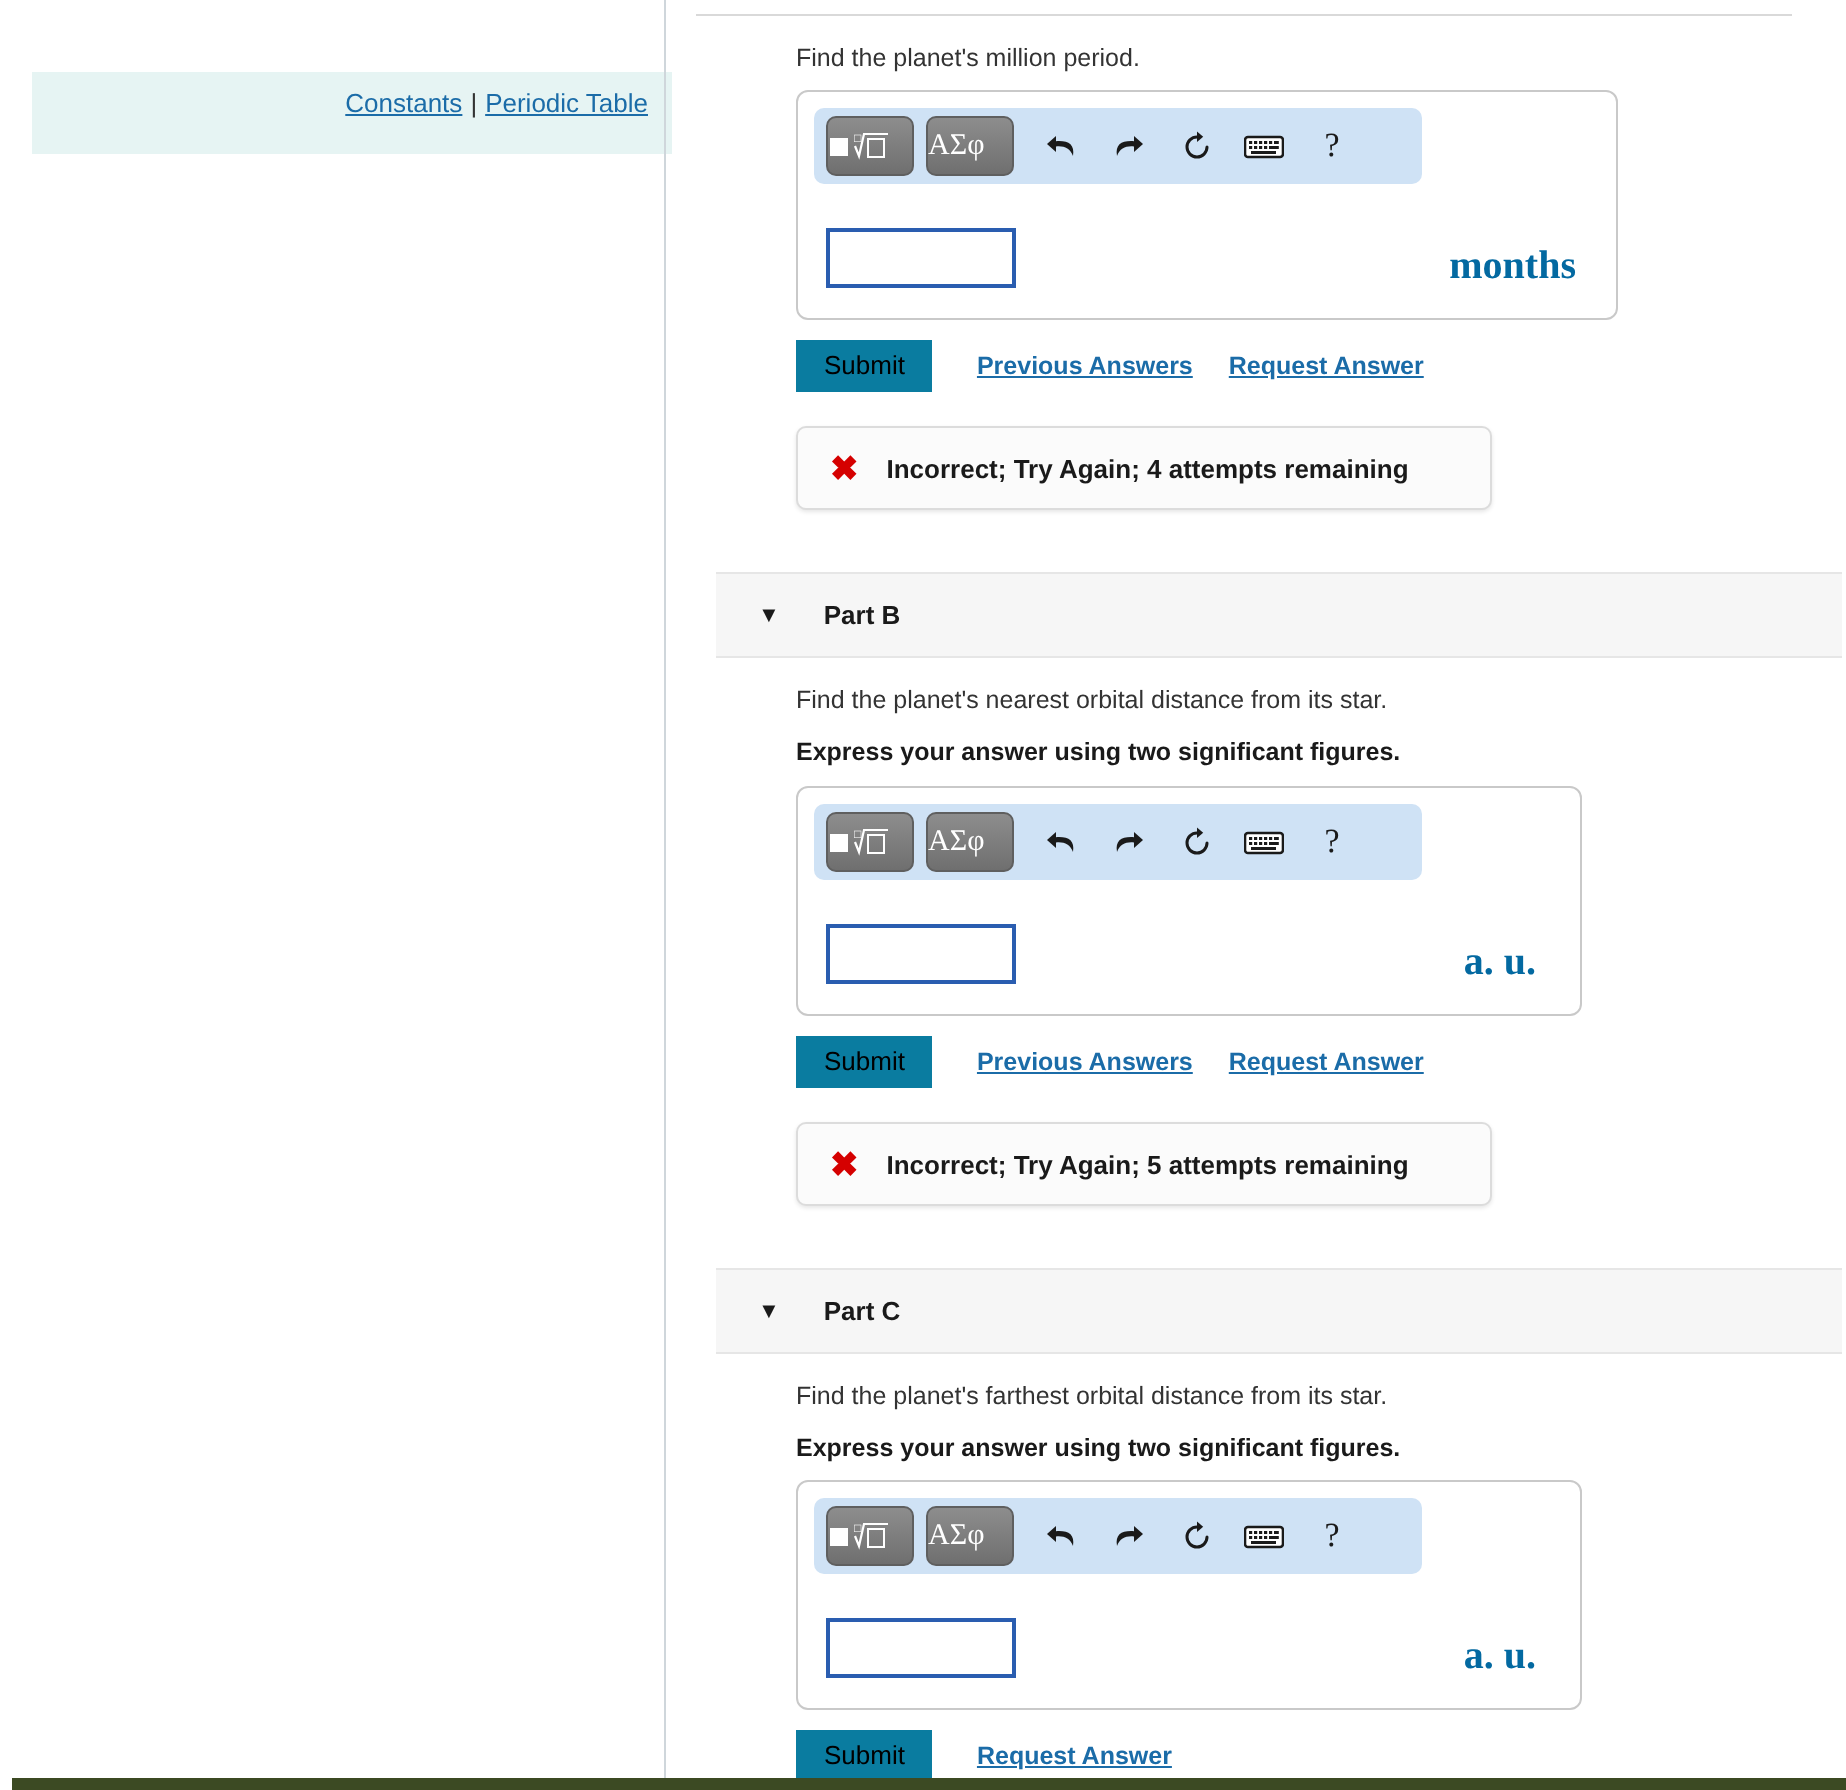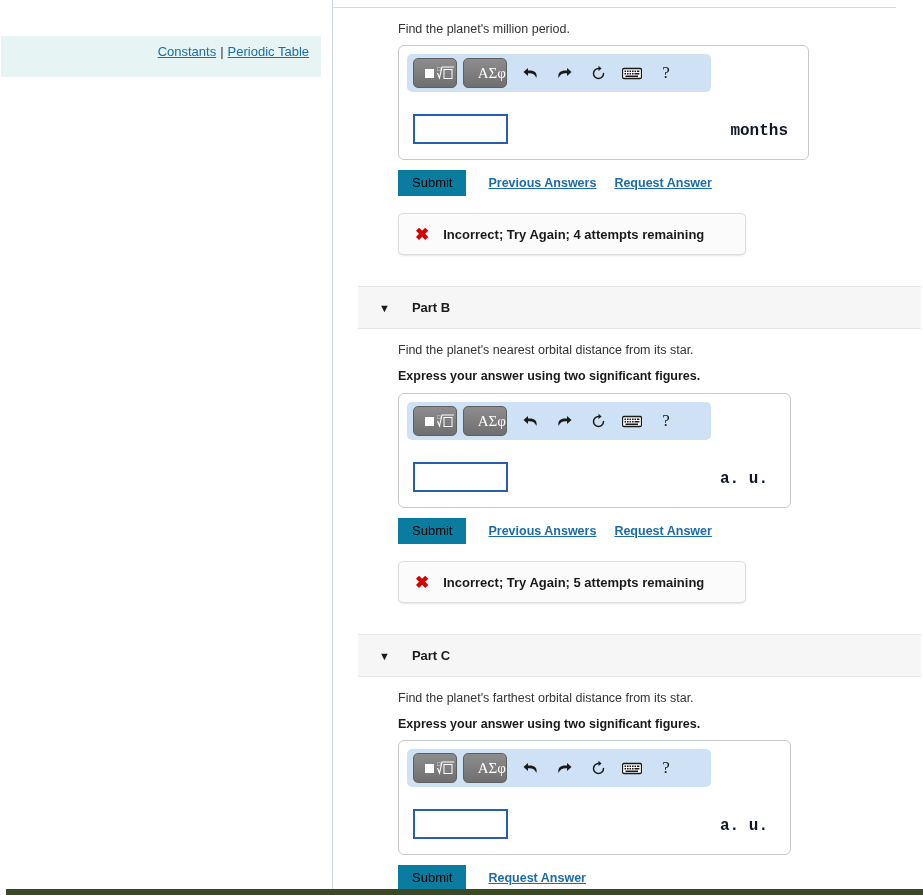--- a/index.html
+++ b/index.html
@@ -12,21 +12,21 @@
   .page { position: relative; width: 923px; height: 895px; background:#fff; }
 
   
   .top-rule {
     position: absolute; left: 333px; top: 7px; width: 563px; height: 1px;
     background: #d9d9d9;
   }
 
   
   .left-col {
-    position: absolute; left: 1px; top: 0; width: 332px; height: 632px;
+    position: absolute; left: 16px; top: 0; width: 332px; height: 632px;
     background: #ffffff;
   }
   .divider {
     position: absolute; left: 332px; top: 0; width: 1px; height: 889px;
     background: #cfd6db;
   }
   .problem-card {
     position: absolute; left: 0; top: 36px; width: 320px;
     background: #e6f4f3;
     padding: 0 0 14px 0;
@@ -70,21 +70,21 @@
     display: flex; align-items: center;
     padding: 0 6px;
     width: 304px;
     box-sizing: border-box;
   }
   .mbtn {
     width: 42px; height: 28px;
     border-radius: 5px;
     background: linear-gradient(#8d8d8d, #6f6f6f);
     border: 1px solid #5f5f5f;
-    display: flex; align-items: center; justify-content: flex-end;
+    display: flex; align-items: center; justify-content: flex-start;
     color: #ffffff;
     margin-right: 6px;
     cursor: pointer;
     flex: none;
   }
   .mbtn .greek { font-size: 15px; font-family: "Liberation Serif", serif; letter-spacing: 0px;}
   .tool-ico {
     width: 34px; height: 28px;
     display: flex; align-items: center; justify-content: center;
     color: #1a1a1a; cursor: pointer; flex: none;
@@ -95,24 +95,24 @@
   .ans-input {
     position: absolute;
     width: 95px; height: 30px;
     border: 2px solid #2a5db0;
     background: #fff;
     box-sizing: border-box;
     left: 14px;
   }
   .unit {
     position: absolute;
-    font-family: Liberation Mono, monospace;
+    font-family: Liberation Serif, serif;
     font-weight: bold;
-    font-size: 16px;
-    color: #0f172a;
+    font-size: 20px;
+    color: #0369a1;
   }
 
   
   .submit-row { display: flex; align-items: center; }
   .submit-btn {
     background: #0a7ca0;
     color: #000000;
     border: none;
     font-size: 13px;
     font-family: "Liberation Sans", sans-serif;

